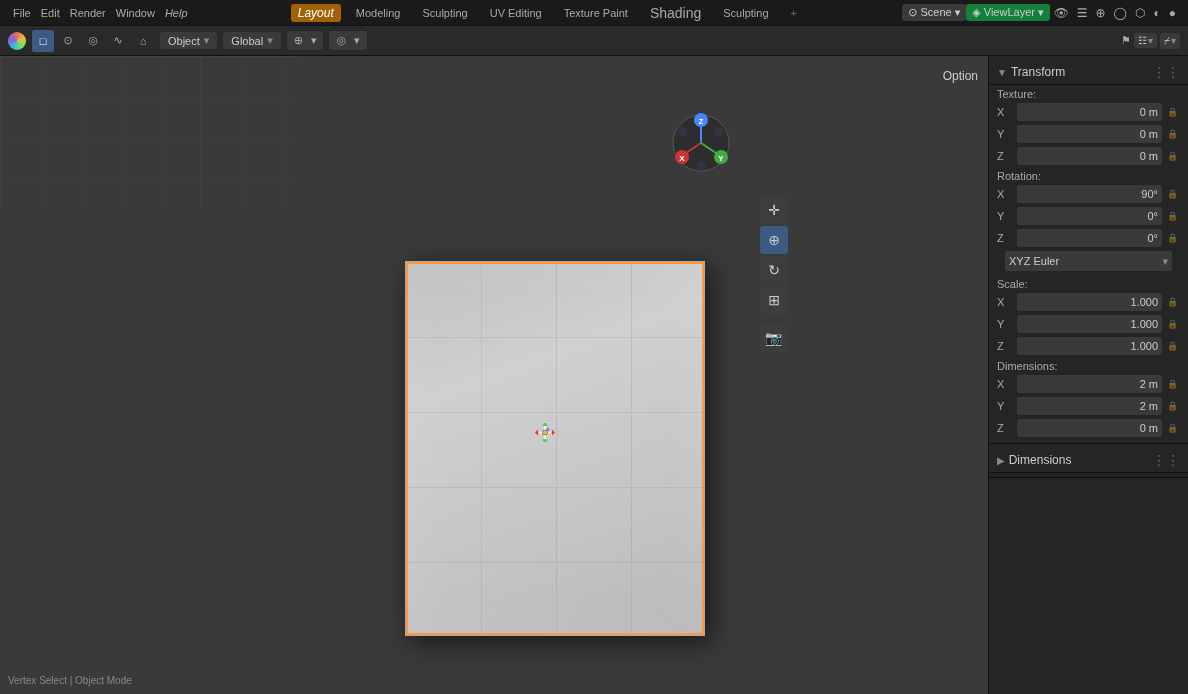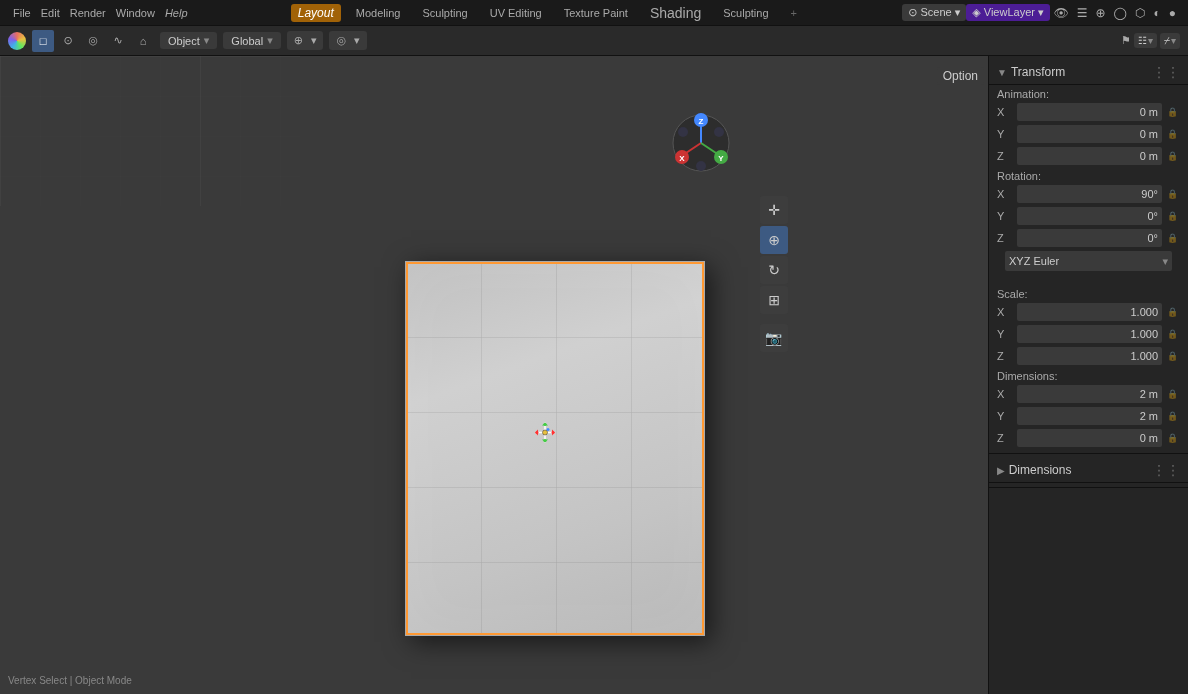--- a/index.html
+++ b/index.html
@@ -248,21 +248,21 @@
       <span style="padding:2px 7px;border-radius:3px;color:#aaa;font-size:11px;cursor:pointer;">Sculpting</span>
       <span style="padding:2px 7px;border-radius:3px;color:#aaa;font-size:11px;cursor:pointer;">UV Editing</span>
       <span style="padding:2px 7px;border-radius:3px;color:#aaa;font-size:11px;cursor:pointer;">Texture Paint</span>
       <span style="padding:2px 7px;border-radius:3px;color:#aaa;font-size:14px;cursor:pointer;">Shading</span>
       <span style="padding:2px 7px;border-radius:3px;color:#aaa;font-size:11px;cursor:pointer;">Sculpting</span>
       <span style="padding:2px 7px;border-radius:3px;color:#666;font-size:11px;cursor:pointer;">+</span>
     </div>
     <div class="top-bar-right">
 
       <span style="background:#3a3a3a;padding:2px 6px;border-radius:3px;font-size:11px;cursor:pointer;color:#ccc;">⊙ Scene ▾</span>
-      <span style="background:#4c1d95;padding:2px 6px;border-radius:3px;font-size:11px;cursor:pointer;color:#ccc;">◈ ViewLayer ▾</span>
+      <span style="background:#15803d;padding:2px 6px;border-radius:3px;font-size:11px;cursor:pointer;color:#ccc;">◈ ViewLayer ▾</span>
 
       <span style="color:#aaa;padding:2px 4px;cursor:pointer;font-size:12px;">👁</span>
       <span style="color:#aaa;padding:2px 4px;cursor:pointer;font-size:12px;">☰</span>
       <span style="color:#aaa;padding:2px 4px;cursor:pointer;font-size:12px;">⊕</span>
       <span style="color:#aaa;padding:2px 4px;cursor:pointer;font-size:12px;">◯</span>
       <span style="color:#aaa;padding:2px 4px;cursor:pointer;font-size:12px;">⬡</span>
       <span style="color:#aaa;padding:2px 4px;cursor:pointer;font-size:12px;">◐</span>
       <span style="color:#aaa;padding:2px 4px;cursor:pointer;font-size:12px;">●</span>
     </div>
   </div>
@@ -432,21 +432,21 @@
       <div class="prop-section">
         <div class="panel-header">
           <div class="panel-title">
             <span class="collapse-arrow">▼</span>
             <span>Transform</span>
           </div>
           <div class="panel-dots">⋮⋮</div>
         </div>
 
         <div>
-          <span class="section-label">Animation:</span>
+          <span class="section-label">Texture:</span>
           <div class="prop-row">
             <span class="prop-label">X</span>
             <div class="prop-field">
               <span>0 m</span>
             </div>
             <div class="prop-field-lock" style="font-size: 9px; opacity: 0.4;">🔒</div>
           </div>
           <div class="prop-row">
             <span class="prop-label">Y</span>
             <div class="prop-field">
@@ -480,21 +480,21 @@
             <div class="prop-field-lock" style="font-size: 9px; opacity: 0.4;">🔒</div>
           </div>
           <div class="prop-row">
             <span class="prop-label">Z</span>
             <div class="prop-field">
               <span>0°</span>
             </div>
             <div class="prop-field-lock" style="font-size: 9px; opacity: 0.4;">🔒</div>
           </div>
 
-          <div style="margin:2px 8px 14px;">
+          <div style="margin:2px 8px 4px;">
             <div class="euler-dropdown">
               <span>XYZ Euler</span>
               <span style="color:#888;">▾</span>
             </div>
           </div>
         </div>
 
         <div>
           <span class="section-label">Scale:</span>
           <div class="prop-row">

